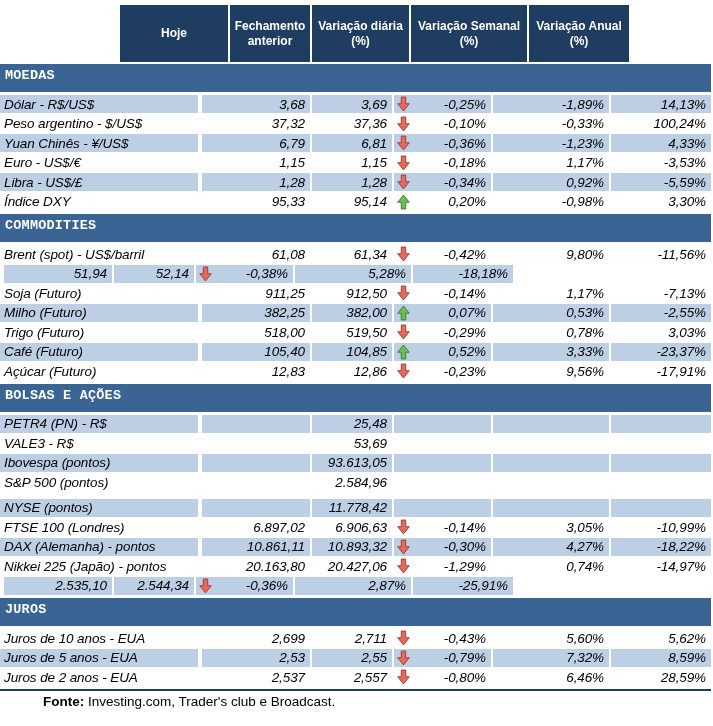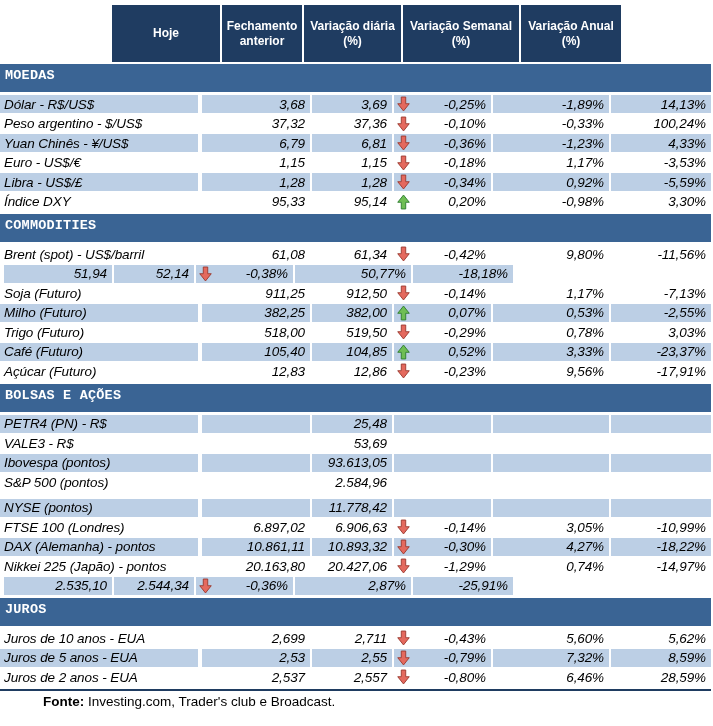--- a/index.html
+++ b/index.html
@@ -10,21 +10,21 @@
   }
   html,body{margin:0;padding:0;}
   body{
     width:713px;height:726px;background:#ffffff;color:#000;
     font-family:"Liberation Sans","DejaVu Sans",sans-serif;
     overflow:hidden;
   }
   .sheet{width:713px;padding-top:5px;box-sizing:border-box;}
 
   
-  .col-header-row{display:flex;margin-left:92px;width:549px;height:57px;justify-content:center;}
+  .col-header-row{display:flex;margin-left:120px;width:549px;height:57px;}
   .hcell{
     background:var(--c-header);color:#fff;font-weight:bold;font-size:12px;
     line-height:1.25;display:flex;align-items:center;justify-content:center;
     text-align:center;box-sizing:border-box;padding:0 2px;
   }
   .w-hoje{width:108px}.w-fech{width:80px}.w-vard{width:97px}.w-vars{width:116px}.w-vara{width:100px}
   .sepv{width:2px;background:#ffffff;flex:none;}
 
   
   .section-bar{
@@ -288,21 +288,21 @@
           </div>
           <div class="sep"></div>
           <div class="cell num c-vard">
             <svg viewBox="0 0 14 17" class="arrow">
               <path d="M4.6 1 L9.4 1 L9.4 8.2 L13.2 8.2 L7 16 L0.8 8.2 L4.6 8.2 Z" fill="#e4695e" stroke="#9c3a31" stroke-width="1"></path>
             </svg>
             <span>-0,38%</span>
           </div>
           <div class="sep"></div>
           <div class="cell num c-vars">
-            <span>50,77%</span>
+            <span>5,28%</span>
           </div>
           <div class="sep"></div>
           <div class="cell num c-vara">
             <span>-18,18%</span>
           </div>
         </div>
         <div class="row">
           <div class="cell label">
             <span>Soja (Futuro)</span>
           </div>

